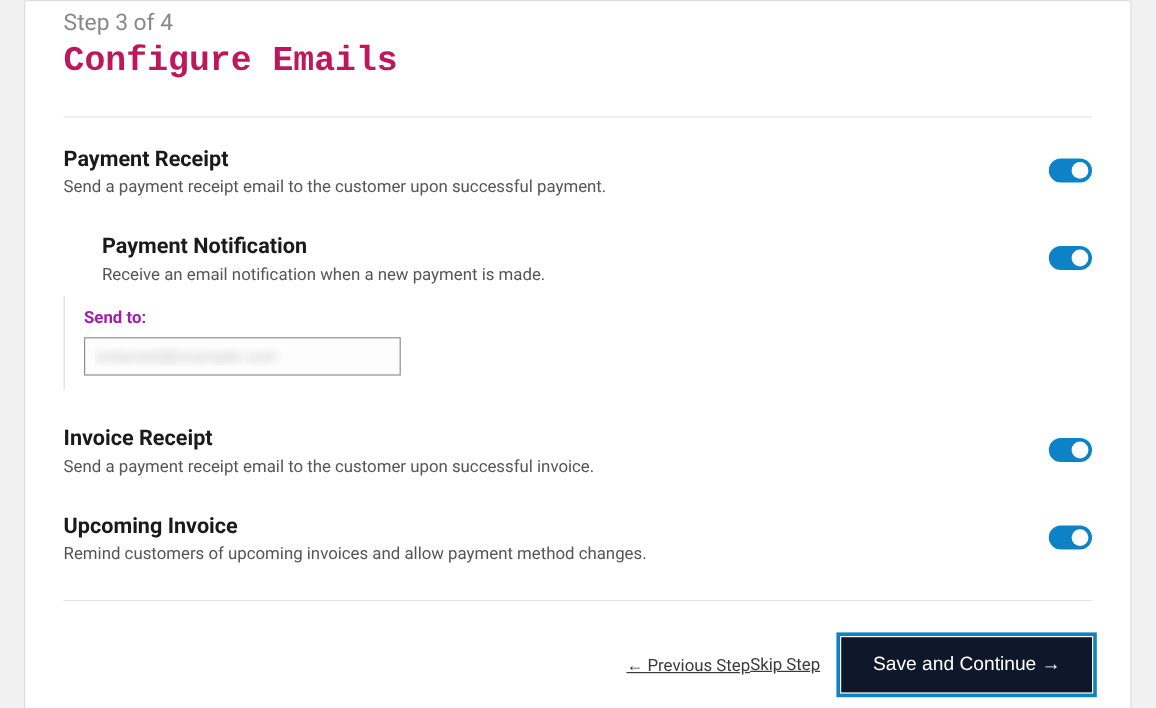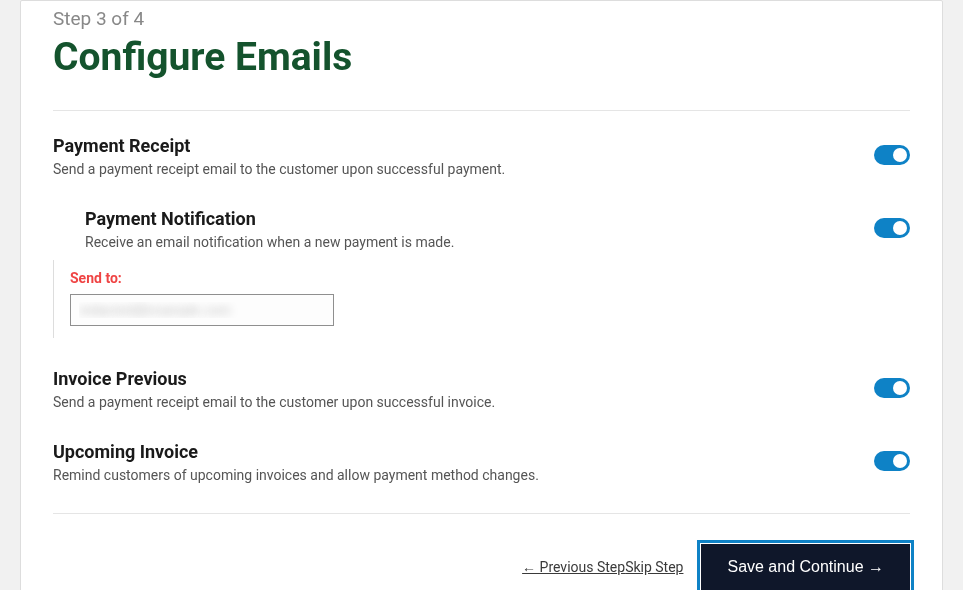--- a/index.html
+++ b/index.html
@@ -20,24 +20,25 @@
     border-radius: 2px;
     padding: 0 32px 30px 32px;
     min-height: 590px;
   }
   .step-indicator {
     color: #888;
     font-size: 19px;
     padding-top: 6px;
   }
   .page-title {
-    font-size: 39px;
+    font-size: 29px;
     font-weight: 700;
-    color: #14532d;
+    color: #be185d;
     margin-top: 4px;
+    font-family: Liberation Mono, monospace;
   }
   .hr {
     border: none;
     border-top: 1px solid #e5e5e5;
     margin: 30px 0 24px 0;
   }
   .setting {
     display: flex;
     align-items: flex-start;
     justify-content: center;
@@ -79,21 +80,21 @@
   }
   .sub-panel {
     border-left: 1px solid #ddd;
     padding: 10px 16px 12px 16px;
     margin-top: -10px;
     margin-bottom: 30px;
   }
   .sub-label {
     font-size: 14px;
     font-weight: 700;
-    color: #ef4444;
+    color: #a21caf;
     margin-bottom: 8px;
     display: block;
   }
   .text-input {
     width: 264px;
     height: 32px;
     border: 1px solid #8f8f8f;
     padding: 4px 8px;
     font-size: 14px;
     background: #fff;
@@ -168,21 +169,21 @@
       </div>
     </div>
 
     <div class="sub-panel">
       <label class="sub-label">Send to:</label>
       <input type="text" class="text-input blurred" value="redacted@example.com" style="">
     </div>
 
     <div class="setting">
       <div class="setting-body">
-        <div class="setting-title">Invoice Previous</div>
+        <div class="setting-title">Invoice Receipt</div>
         <div class="setting-desc">Send a payment receipt email to the customer upon successful invoice.</div>
       </div>
       <div class="toggle">
         <div class="toggle-knob"></div>
       </div>
     </div>
 
     <div class="setting">
       <div class="setting-body">
         <div class="setting-title">Upcoming Invoice</div>

